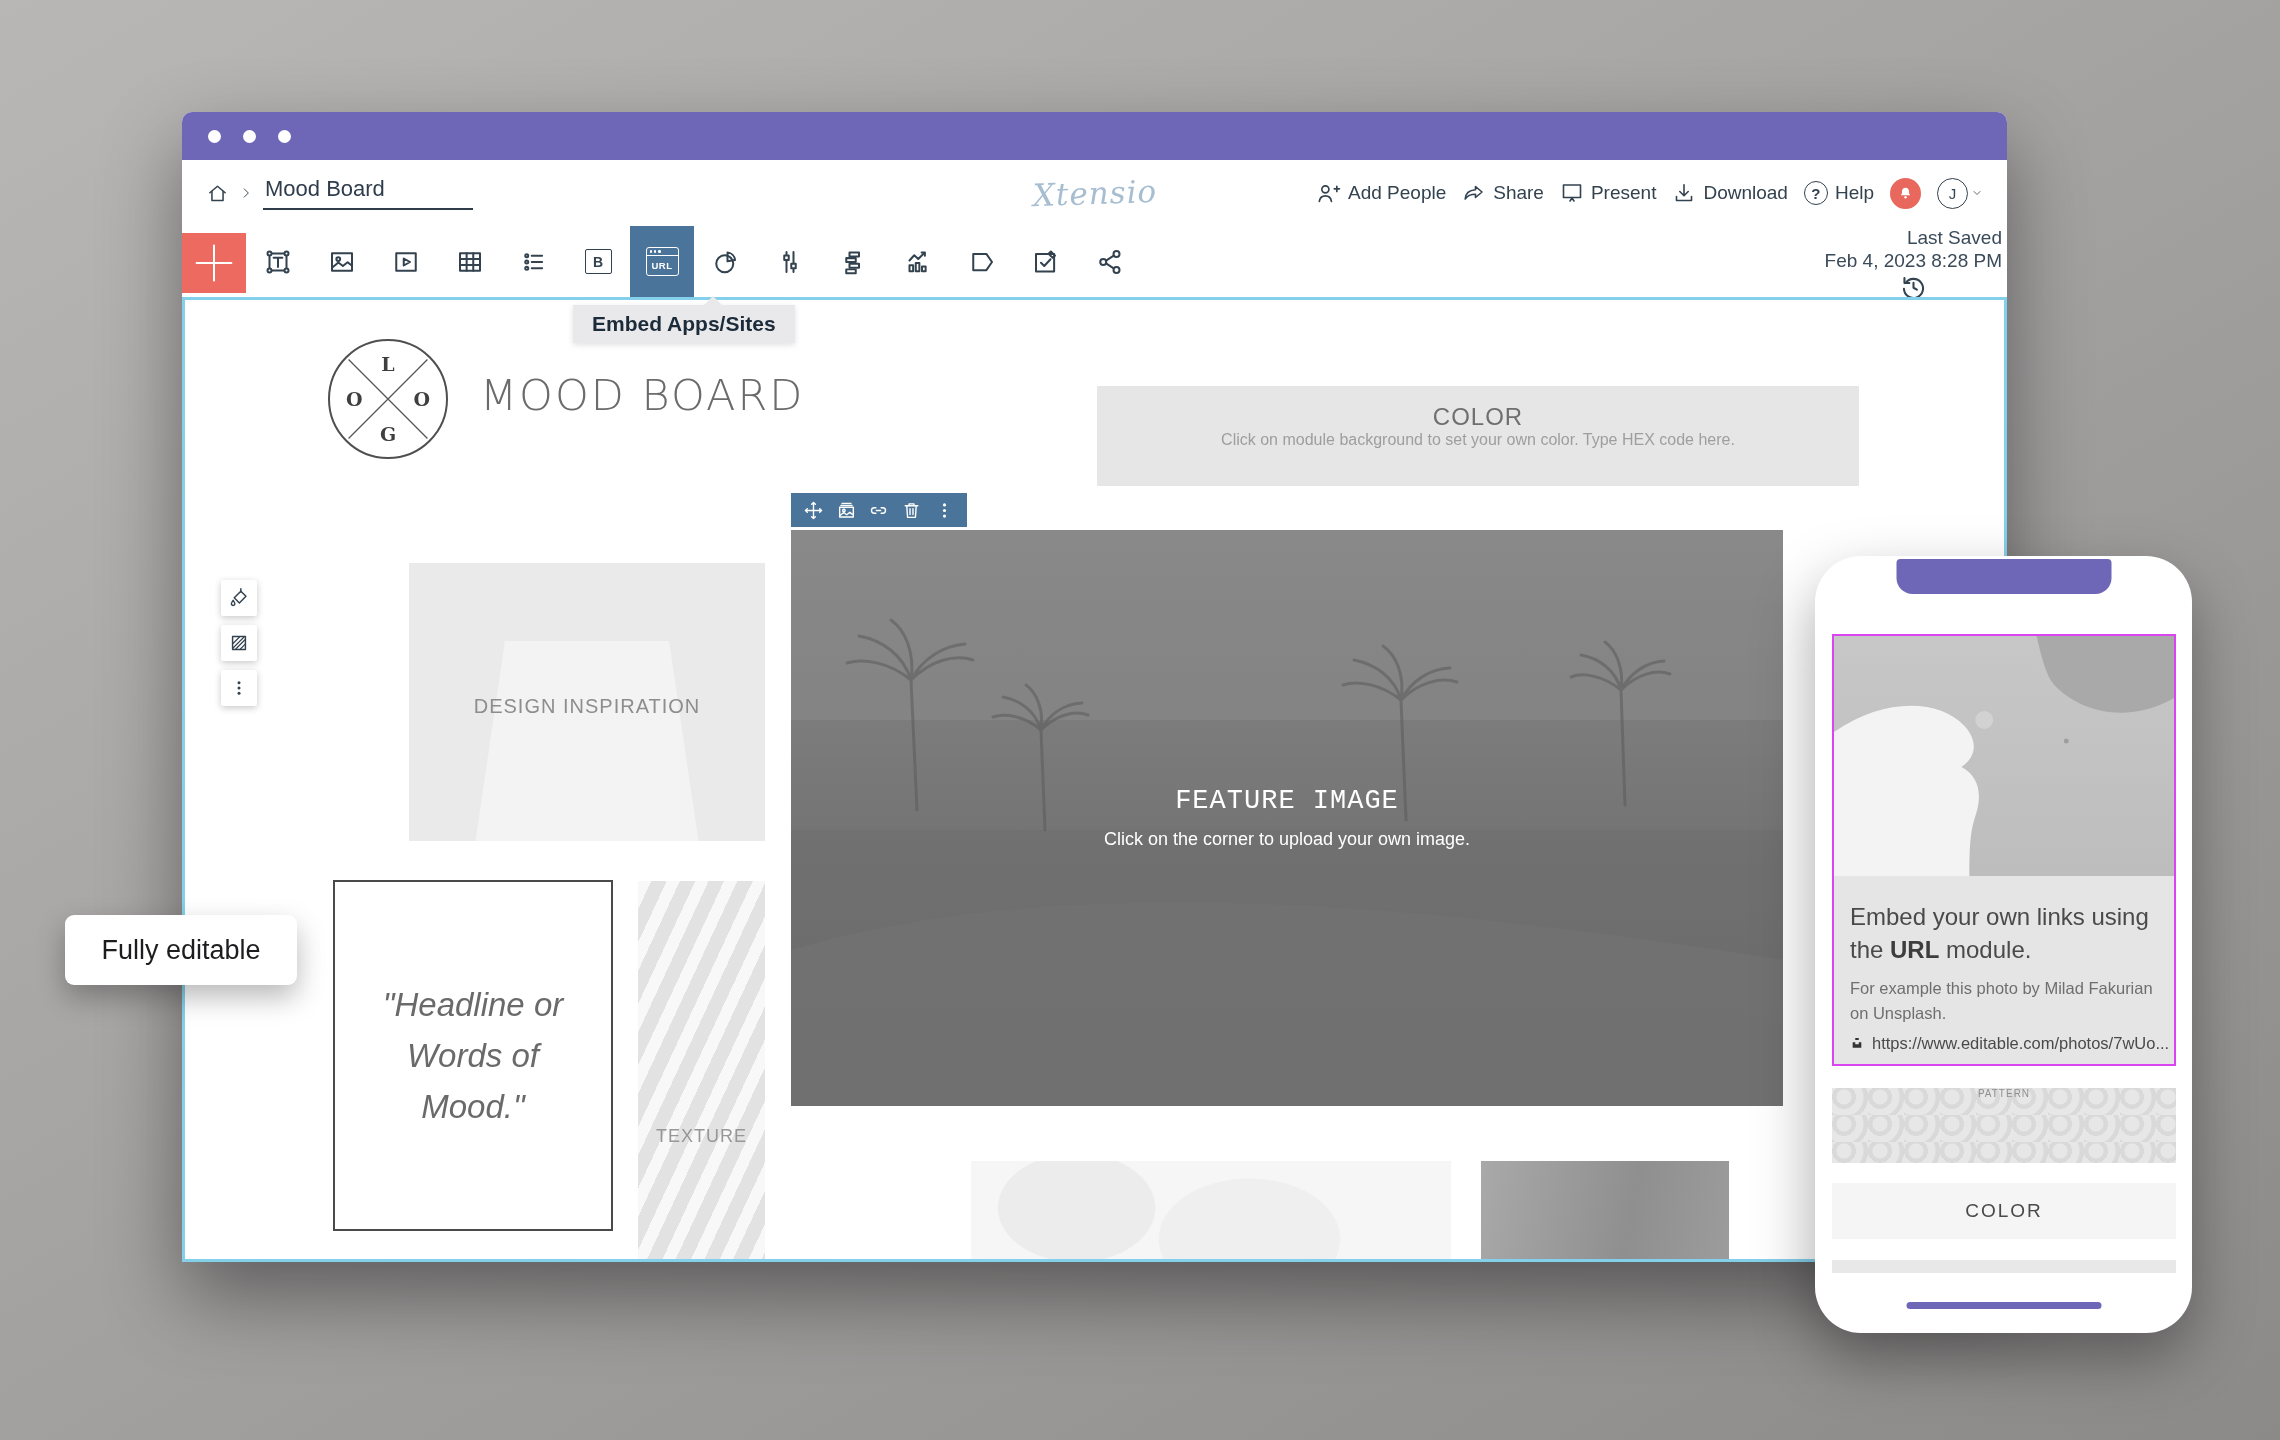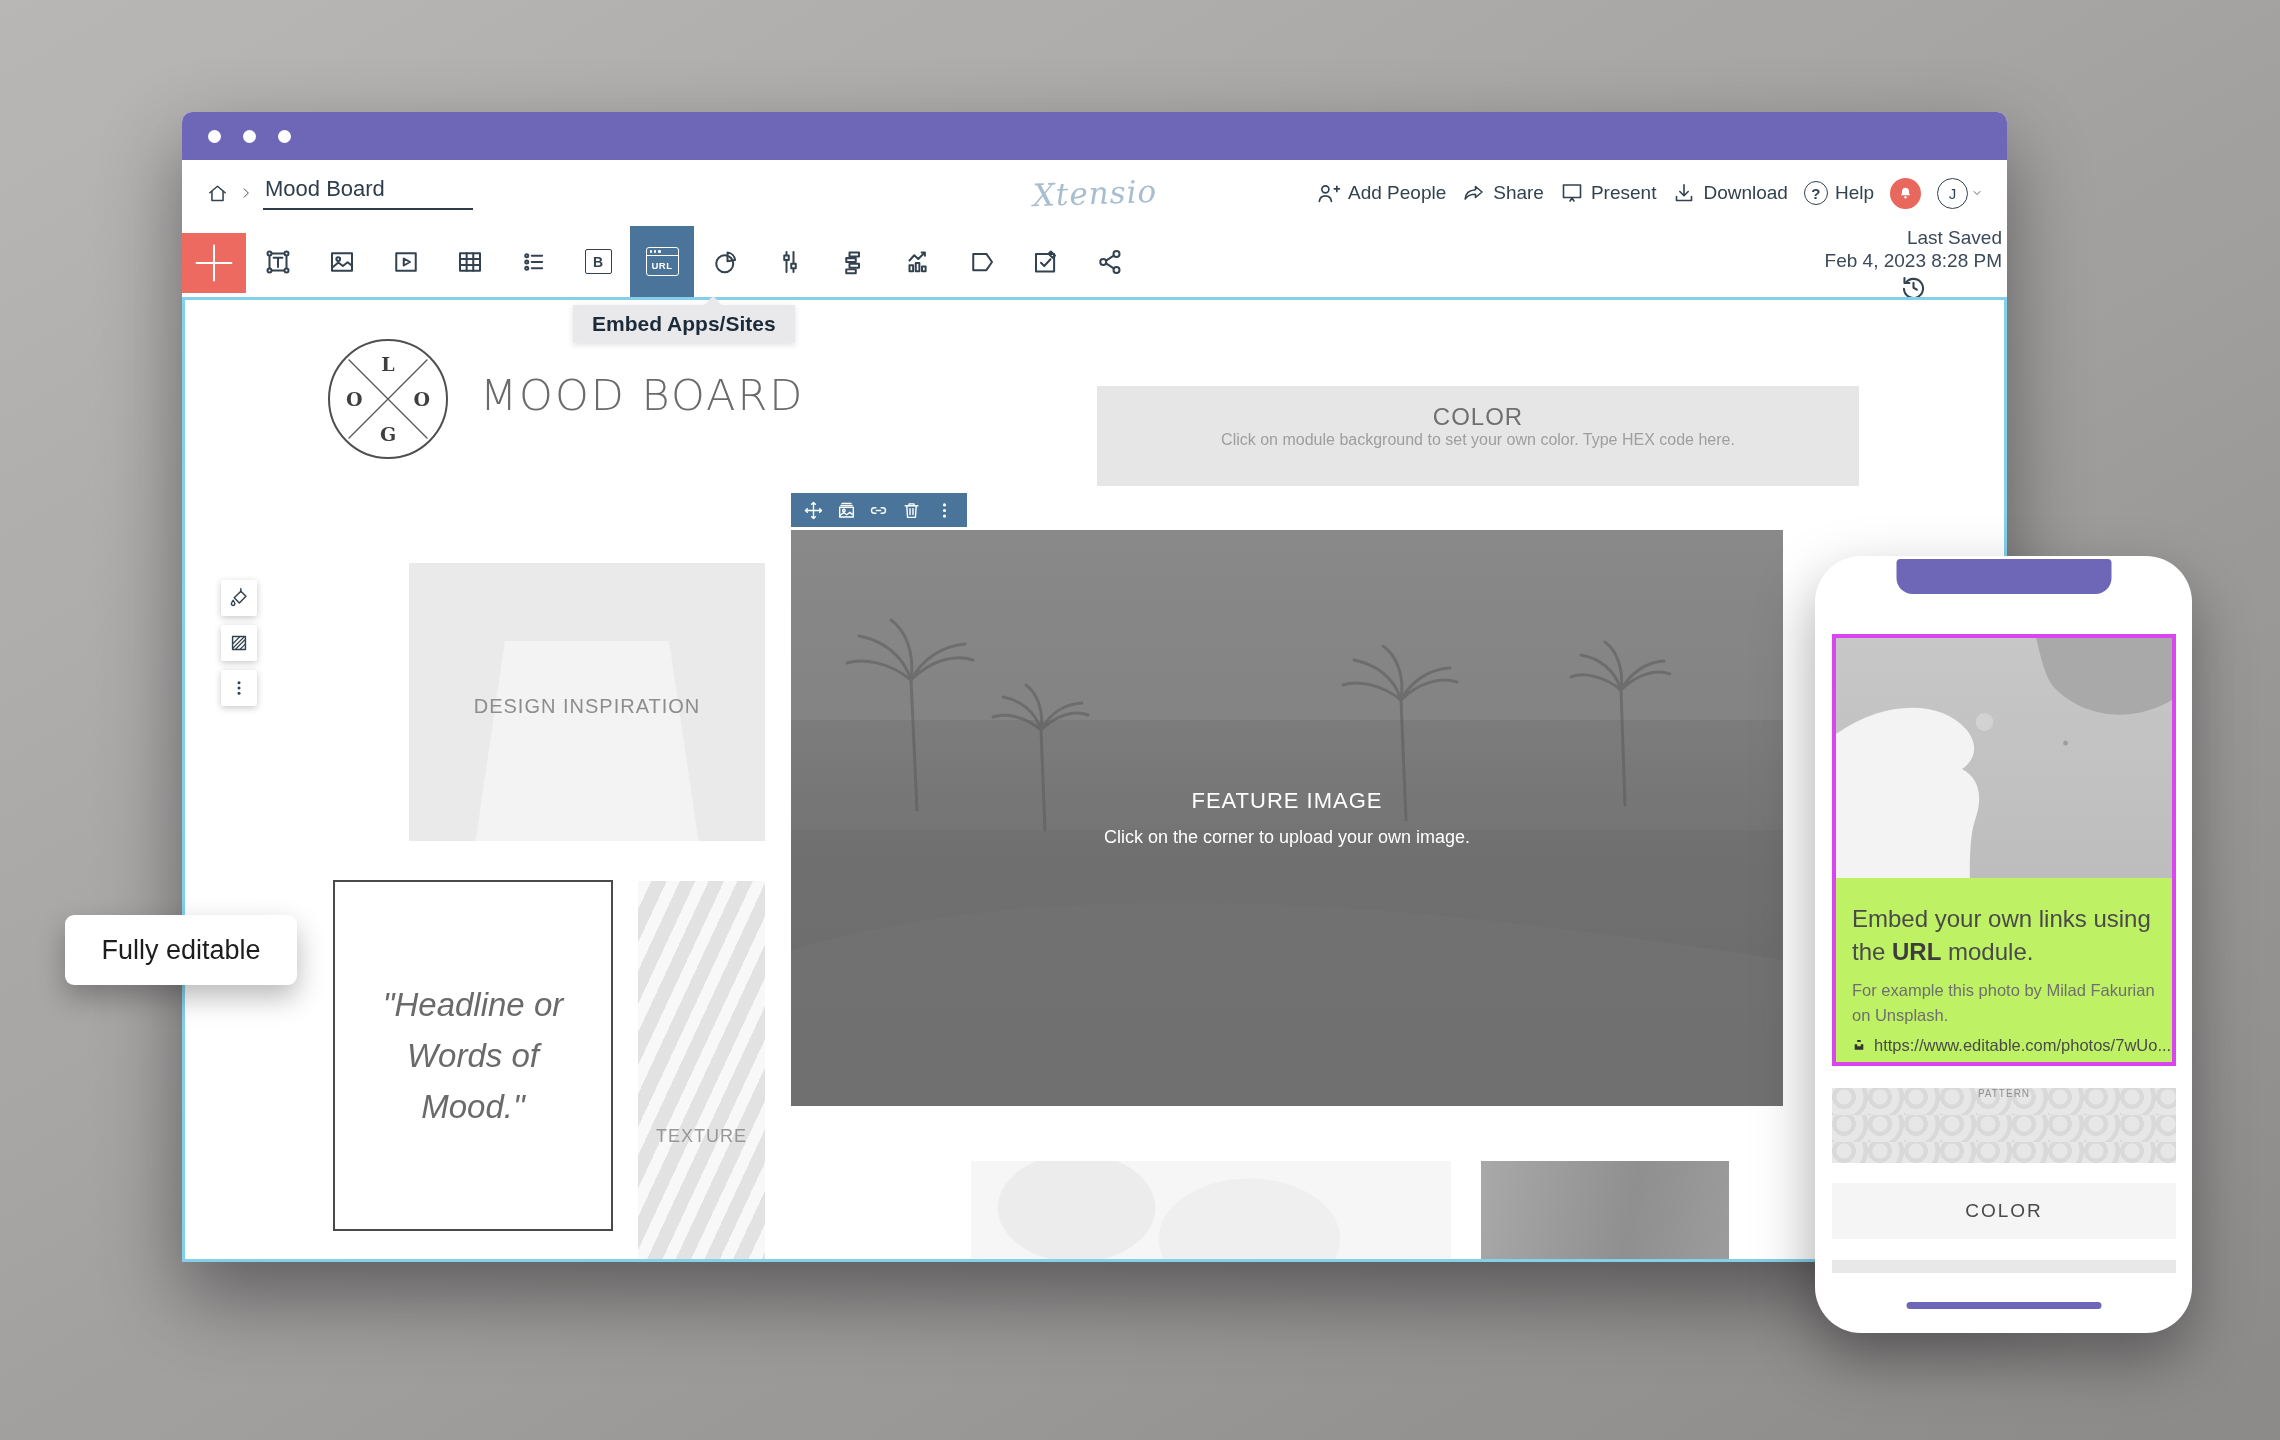--- a/index.html
+++ b/index.html
@@ -70,21 +70,21 @@
   .color-mod .t1{margin-top:17px;font-size:24px;color:#6f6f6f;letter-spacing:1px;}
   .color-mod .t2{font-size:16px;color:#9e9e9e;}
 
   .minibar{position:absolute;left:606px;top:193px;width:176px;height:34px;background:#4a7499;display:flex;align-items:center;justify-content:space-evenly;z-index:6;}
   .minibar span{display:flex;cursor:pointer;}
 
   .feature{position:absolute;left:606px;top:230px;width:992px;height:576px;background:linear-gradient(180deg,#a3a3a3 0%,#939393 35%,#858585 60%,#7c7c7c 100%);}
   .feature .photo{position:absolute;inset:0;}
   .feature .shade{position:absolute;inset:0;background:rgba(70,70,70,.30);}
   .feature .cap{position:absolute;inset:0;display:flex;flex-direction:column;align-items:center;justify-content:center;color:#fff;z-index:2;}
-  .feature .cap .t1{font-size:22px;letter-spacing:1px;}
+  .feature .cap .t1{font-size:27px;letter-spacing:1px;font-family:Liberation Mono, monospace;}
   .feature .cap .t2{margin-top:13px;font-size:18px;}
 
   .design{position:absolute;left:224px;top:263px;width:356px;height:278px;background:#eaeaea;overflow:hidden;}
   .design::after{content:"";position:absolute;left:18%;top:28%;width:64%;height:78%;background:#f3f3f3;clip-path:polygon(14% 0,86% 0,100% 100%,0 100%);}
   .design .lbl{position:absolute;left:0;right:0;top:132px;text-align:center;font-size:20px;color:#8d8d8d;letter-spacing:1px;z-index:2;}
 
   .headline{position:absolute;left:148px;top:580px;width:280px;height:351px;background:#fff;border:2px solid #4a4a4a;box-sizing:border-box;
     display:flex;flex-direction:column;align-items:center;justify-content:center;
     font-size:33px;font-style:italic;color:#6a6a6a;line-height:1.55;text-align:center;}
 
@@ -103,21 +103,21 @@
 
   
   .badge{position:absolute;left:65px;top:915px;width:232px;height:70px;background:#fff;border-radius:9px;
     box-shadow:0 12px 28px rgba(0,0,0,.28);display:flex;align-items:center;justify-content:center;
     font-size:27px;color:#1d1d1f;z-index:30;text-align:right;}
 
   
   .phone{position:absolute;left:1815px;top:556px;width:377px;height:777px;background:#fff;border-radius:46px;
     box-shadow:0 26px 60px rgba(0,0,0,.35);z-index:25;}
   .notch{position:absolute;left:50%;transform:translateX(-50%);top:3px;width:215px;height:35px;background:#6e67b7;border-radius:4px 4px 16px 16px;}
-  .urlmod{position:absolute;left:17px;top:78px;width:344px;height:432px;border:4px solid #d946ef;box-sizing:border-box;background:#bef264;}
+  .urlmod{position:absolute;left:17px;top:78px;width:344px;height:432px;border:2px solid #d946ef;box-sizing:border-box;background:#e5e5e5;}
   .p-img{width:100%;height:240px;background:linear-gradient(#c7c7c7,#bdbdbd);position:relative;overflow:hidden;}
   .p-txt{padding:24px 16px 0 16px;}
   .p-line1{font-size:24px;color:#4a4a4a;line-height:1.38;}
   .p-line1 b{font-weight:bold;color:#3d3d3d;}
   .p-ex{margin-top:10px;font-size:16.5px;color:#6f6f6f;line-height:1.5;}
   .p-link{margin-top:8px;display:flex;align-items:center;gap:8px;font-size:16.5px;color:#4a4a4a;}
   .pattern{position:absolute;left:17px;top:532px;width:344px;height:75px;
     background:repeating-radial-gradient(circle at 12px 9px,#e7e7e7 0 7px,#d9d9d9 8px 12px);
     background-size:36px 27px;display:flex;align-items:flex-start;justify-content:center;}
   .pattern .lbl{font-size:10px;letter-spacing:1px;color:#8f8f8f;}

